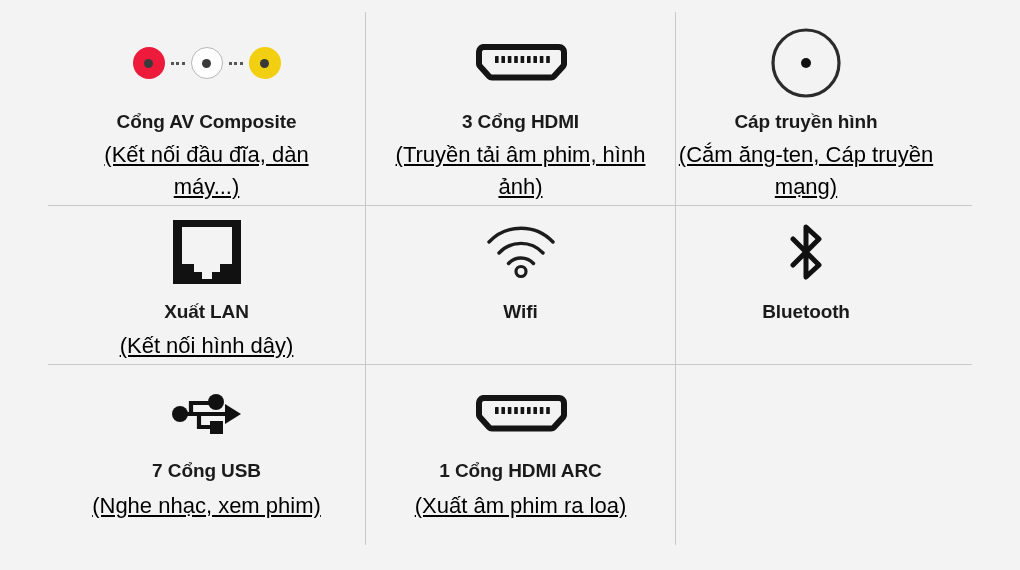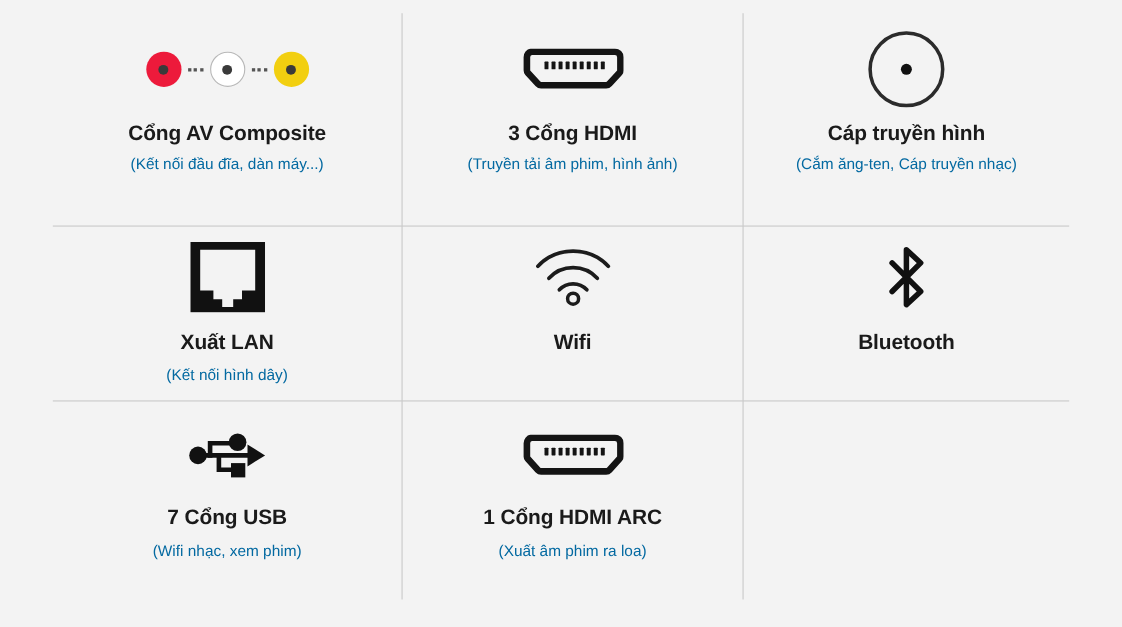--- a/index.html
+++ b/index.html
@@ -49,46 +49,47 @@
     align-items: center;
     text-align: center;
     box-sizing: border-box;
   }
   .cell.r1 { top: 12px;  height: 193px; }
   .cell.r2 { top: 206px; height: 158px; }
   .cell.r3 { top: 365px; height: 180px; }
 
   .cell.c0 { left: 48px;  width: 317px; }
   .cell.c1 { left: 366px; width: 309px; }
-  .cell.c2 { left: 676px; width: 296px; align-items: center; }
+  .cell.c2 { left: 658px; width: 296px; align-items: center; }
 
   .icon-wrap {
     display: flex;
     align-items: center;
     justify-content: center;
     width: 100%;
   }
   .cell.r1 .icon-wrap { height: 86px; margin-top: 8px; }
   .cell.r2 .icon-wrap { height: 76px; margin-top: 8px; }
   .cell.r3 .icon-wrap { height: 74px; margin-top: 12px; }
 
   .title {
     font-size: 19px;
     font-weight: bold;
     color: #1a1a1a;
     line-height: 1.3;
     margin-top: 4px;
     letter-spacing: -0.1px;
   }
   .subtitle {
-    font-size: 14px;
-    color: #0369a1;
+    font-size: 22px;
+    color: #000000;
     line-height: 1.45;
     margin-top: 4px;
     max-width: 270px;
+    text-decoration: underline;
   }
   .cell.r2 .title { margin-top: 10px; }
   .cell.r2 .subtitle { margin-top: 5px; }
   .cell.r3 .title { margin-top: 8px; }
   .cell.r3 .subtitle { margin-top: 6px; }
 
   
   .rca-row {
     display: flex;
     align-items: center;
@@ -188,21 +189,21 @@
   </div>
 
   <div class="cell r1 c2">
     <div class="icon-wrap">
       <svg width="76" height="76" viewBox="0 0 76 76" aria-hidden="true">
         <circle cx="38" cy="38" r="33" fill="none" stroke="#2b2b2b" stroke-width="3.2"></circle>
         <circle cx="38" cy="38" r="5" fill="#111111"></circle>
       </svg>
     </div>
     <div class="title">Cáp truyền hình</div>
-    <div class="subtitle">(Cắm ăng-ten, Cáp truyền nhạc)</div>
+    <div class="subtitle">(Cắm ăng-ten, Cáp truyền mạng)</div>
   </div>
 
   <div class="cell r2 c0">
     <div class="icon-wrap">
       <svg width="68" height="64" viewBox="0 0 68 64" aria-hidden="true">
         <rect x="0" y="0" width="68" height="64" fill="#111111"></rect>
         <path d="M9 7 H59 V44 H47 V52 H39 V59 H29 V52 H21 V44 H9 Z" fill="#f3f3f3"></path>
       </svg>
     </div>
     <div class="title">Xuất LAN</div>
@@ -242,21 +243,21 @@
           <path d="M22 27 L22 16 L44 16"></path>
           <path d="M30 27 L30 40 L45 40"></path>
         </g>
         <circle cx="11" cy="27" r="8" fill="#111111"></circle>
         <circle cx="47" cy="15" r="8" fill="#111111"></circle>
         <rect x="41" y="34" width="13" height="13" fill="#111111"></rect>
         <path d="M56 17 L72 27 L56 37 Z" fill="#111111"></path>
       </svg>
     </div>
     <div class="title">7 Cổng USB</div>
-    <div class="subtitle">(Wifi nhạc, xem phim)</div>
+    <div class="subtitle">(Nghe nhạc, xem phim)</div>
   </div>
 
   <div class="cell r3 c1">
     <div class="icon-wrap">
       <svg width="92" height="38" viewBox="0 0 92 38" aria-hidden="true">
         <path d="M8 3 H84 A5 5 0 0 1 89 8 V20 A3 3 0 0 1 88.2 22.1 L79 32.2 A4 4 0 0 1 76 33.5 H17
                  A4 4 0 0 1 14 32.2 L4.8 22.1 A3 3 0 0 1 4 20 V8 A5 5 0 0 1 8 3 Z" fill="none" stroke="#141414" stroke-width="6" stroke-linejoin="round"></path>
         <g fill="#141414">
           <rect x="20" y="12" width="3.6" height="7" rx="0.6"></rect>
           <rect x="26.4" y="12" width="3.6" height="7" rx="0.6"></rect>

